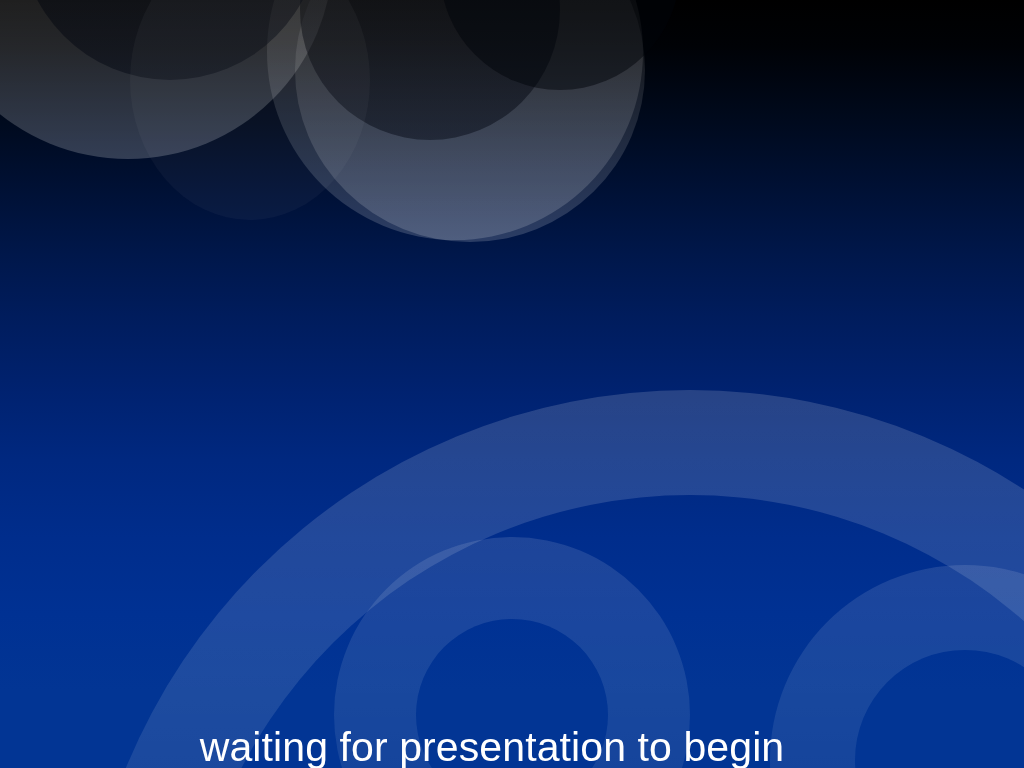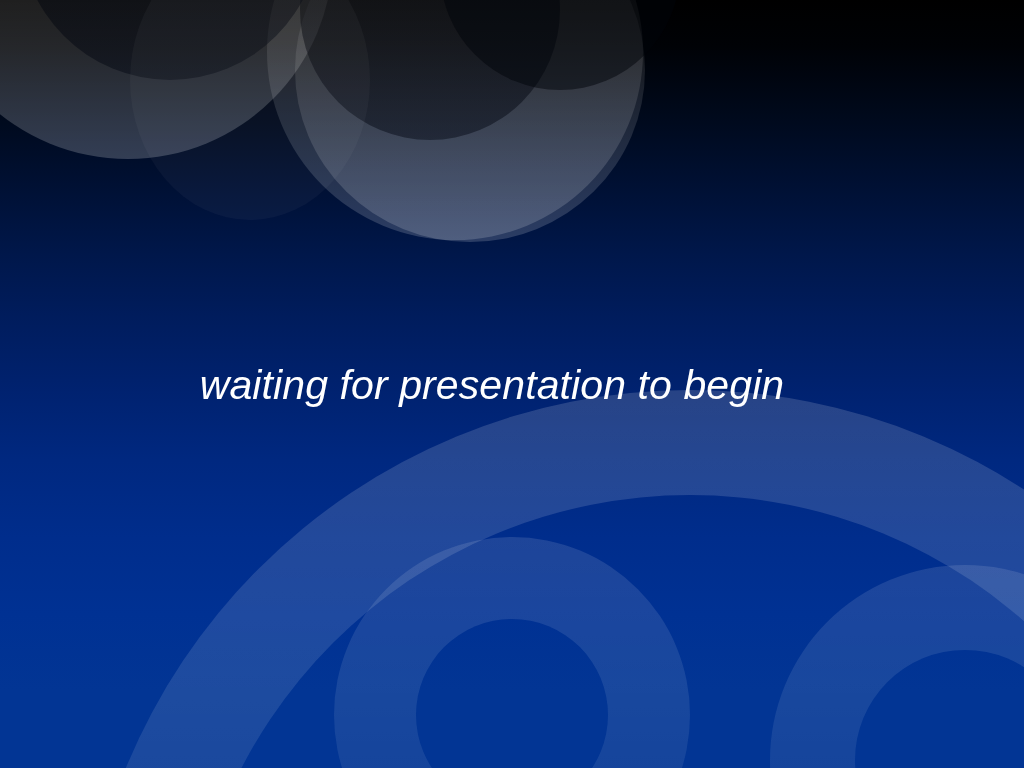--- a/index.html
+++ b/index.html
@@ -47,23 +47,22 @@
   }
 
   
   #caption-wrap {
     position: absolute;
     left: 0;
     top: 0;
     width: 984px;
     height: 768px;
     display: flex;
-    align-items: center;
+    align-items: flex-end;
     justify-content: center;
-    font-style: italic;
   }
   #caption {
     position: relative;
     top: 2px;
     color: #ffffff;
     font-family: "Liberation Sans", sans-serif;
     font-size: 41px;
     font-weight: 400;
     letter-spacing: 0.1px;
     line-height: 1.1;

